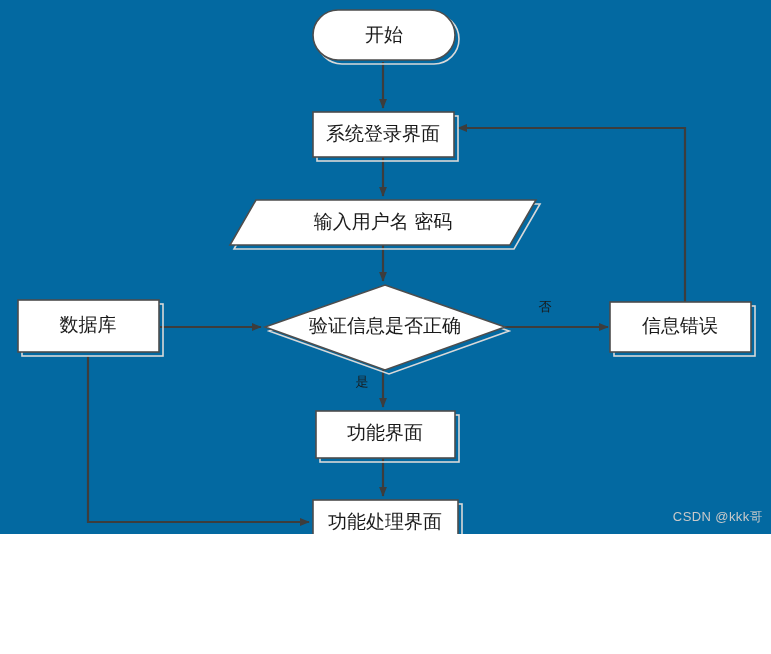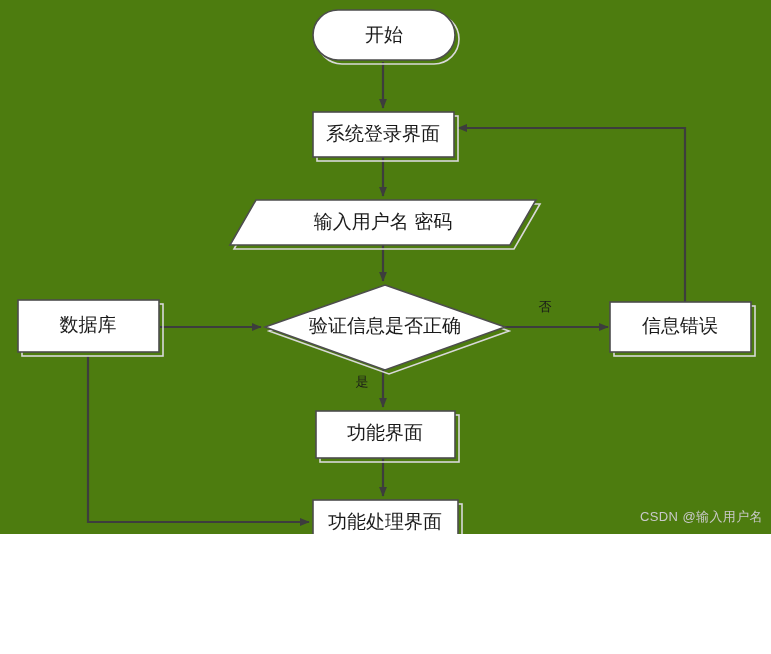--- a/index.html
+++ b/index.html
@@ -8,21 +8,21 @@
     padding: 0;
     background: #ffffff;
   }
   body {
     font-family: "Liberation Sans", "DejaVu Sans", sans-serif;
   }
   #canvas-root {
     position: relative;
     width: 771px;
     height: 534px;
-    background: #4d7c0f;
+    background: #0369a1;
     overflow: hidden;
   }
   #flow-svg {
     position: absolute;
     top: 0;
     left: 0;
     width: 771px;
     height: 654px;
   }
   .node-shape {
@@ -157,15 +157,15 @@
       <rect class="node-shape" x="317" y="592" width="140" height="48" rx="24" ry="24"></rect>
       <text class="node-label" x="387" y="617">结束</text>
     </g>
 
     <text class="edge-label" x="545" y="308">否</text>
 
     <text class="edge-label" x="362" y="383">是</text>
 
   </svg>
 
-  <div class="watermark-text">CSDN @输入用户名</div>
+  <div class="watermark-text">CSDN @kkk哥</div>
 
 </div>
 
 </body></html>

